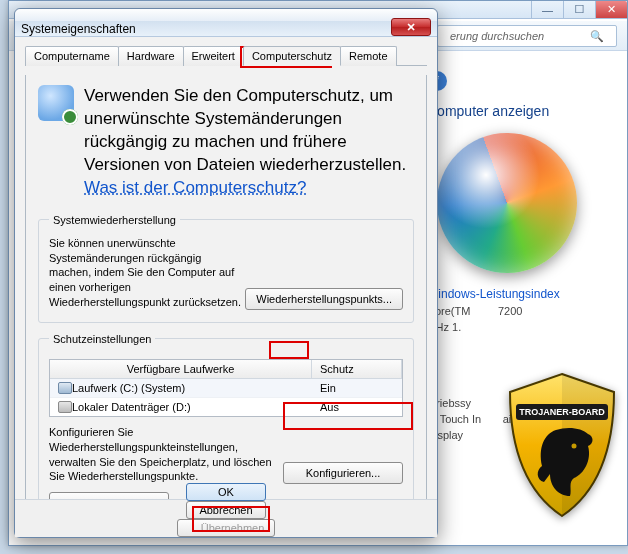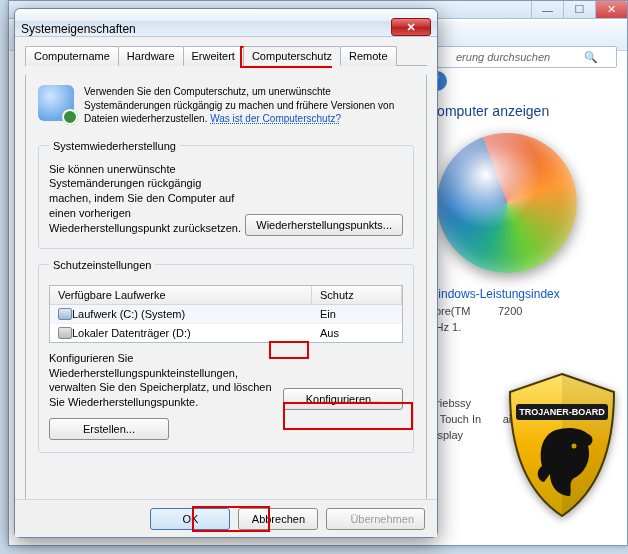--- a/index.html
+++ b/index.html
@@ -37,21 +37,21 @@
   .winbtn.min { }
 
   .bg-toolbar {
     position:absolute; top:20px; left:0; right:0; height:30px;
     background: linear-gradient(#f5f9fd,#e2edf7);
     border-bottom:1px solid #c6d6e9;
   }
   .bg-search {
     position:absolute; right:10px; top:4px; width:180px; height:22px;
     border:1px solid #a9c0d9; background:#fff; border-radius:2px;
-    display:flex; align-items:center; padding:0 18px; color:#666; font-style:italic;margin-top:21px;
+    display:flex; align-items:center; padding:0 12px; color:#666; font-style:italic;
   }
   .bg-search .mag { margin-left:auto; color:#4a78a8; font-style:normal;}
   .bg-right {
     position:absolute; right:10px; top:70px; width:190px;
     color:#15c; font-size:12px;
   }
   .bg-right .icon-row { display:flex; align-items:center; gap:8px; margin-bottom:12px;}
   .bg-right .headline { color:#15428b; font-size:14px; }
   .bg-right .info-icon { width:20px; height:20px; border-radius:50%; background:#3a7fd6; color:#fff; display:flex; align-items:center; justify-content:center; font-style:italic; font-weight:bold;}
   .win-orb {
@@ -117,21 +117,21 @@
   .intro { display:flex; gap:10px; margin-bottom:14px;}
   .intro .icon {
     width:36px; height:36px; flex:none;
     background: radial-gradient(circle at 35% 30%,#cfe6ff,#6ca8e6 70%);
     border-radius:6px; position:relative;
   }
   .intro .icon::after{
     content:""; position:absolute; right:-4px; bottom:-4px; width:16px; height:16px;
     border-radius:50%; background:#3a8d3a; box-shadow:inset 0 0 0 2px #fff;
   }
-  .intro p { font-size:10px; line-height:1.35; color:#000;}
+  .intro p { font-size:17px; line-height:1.35; color:#000;}
   .intro a { color:#15c; text-decoration:underline dotted; }
 
   fieldset.group {
     border:1px solid #cfd6de; border-radius:3px; padding:10px 10px 12px 10px;
     margin-bottom:10px;
   }
   fieldset.group > legend { font-size:11px; padding:0 4px; color:#000;}
   .row { display:flex; align-items:flex-end; }
   .row p { font-size:11px; line-height:1.35; flex:1;}
   .btn {
@@ -144,38 +144,39 @@
   .list {
     border:1px solid #b4bcc6; background:#fff; margin-top:4px;
     font-size:11px;
   }
   .list-header, .list-row { display:flex; }
   .list-header {
     background:linear-gradient(#fcfcfc,#ececec);
     border-bottom:1px solid #d1d8e0;
   }
   .list-header .col { padding:3px 8px; border-right:1px solid #d1d8e0;}
-  .col.c1 { flex:1; }
+  .col.c1 { flex:1;text-align:center; }
   .col.c2 { width:90px; }
   .list-row { border-bottom:1px solid #eef1f5;}
   .list-row:last-child{border-bottom:none;}
   .list-row .col { padding:3px 8px; display:flex; align-items:center; gap:0;}
   .list-row.sel { background:#f3f6fb; }
   .drive-icon {
     width:14px; height:12px;
     background:linear-gradient(#dfe9f3,#9fb9d3);
     border:1px solid #6f8aa7; border-radius:2px; flex:none;
   }
   .drive-icon.ext { background:linear-gradient(#e6e6e6,#bcbcbc); border-color:#8a8a8a;}
   .spacer { height:8px; }
 
   .dialog-footer {
     height:38px; border-top:1px solid #cfd6de; background:#f0f0f0;
-    display:flex; align-items:center; justify-content:flex-end; gap:8px;
+    display:flex; align-items:center; justify-content:flex-end; 
     padding:0 12px;
+    flex-direction:column;
   }
   .btn.primary {
     border:1px solid #3f76b5;
     background:linear-gradient(#eaf3fc,#cfe3f6);
     min-width:72px;
   }
   .btn.small { min-width:80px; }
 </style>
 </head>
 <body>

